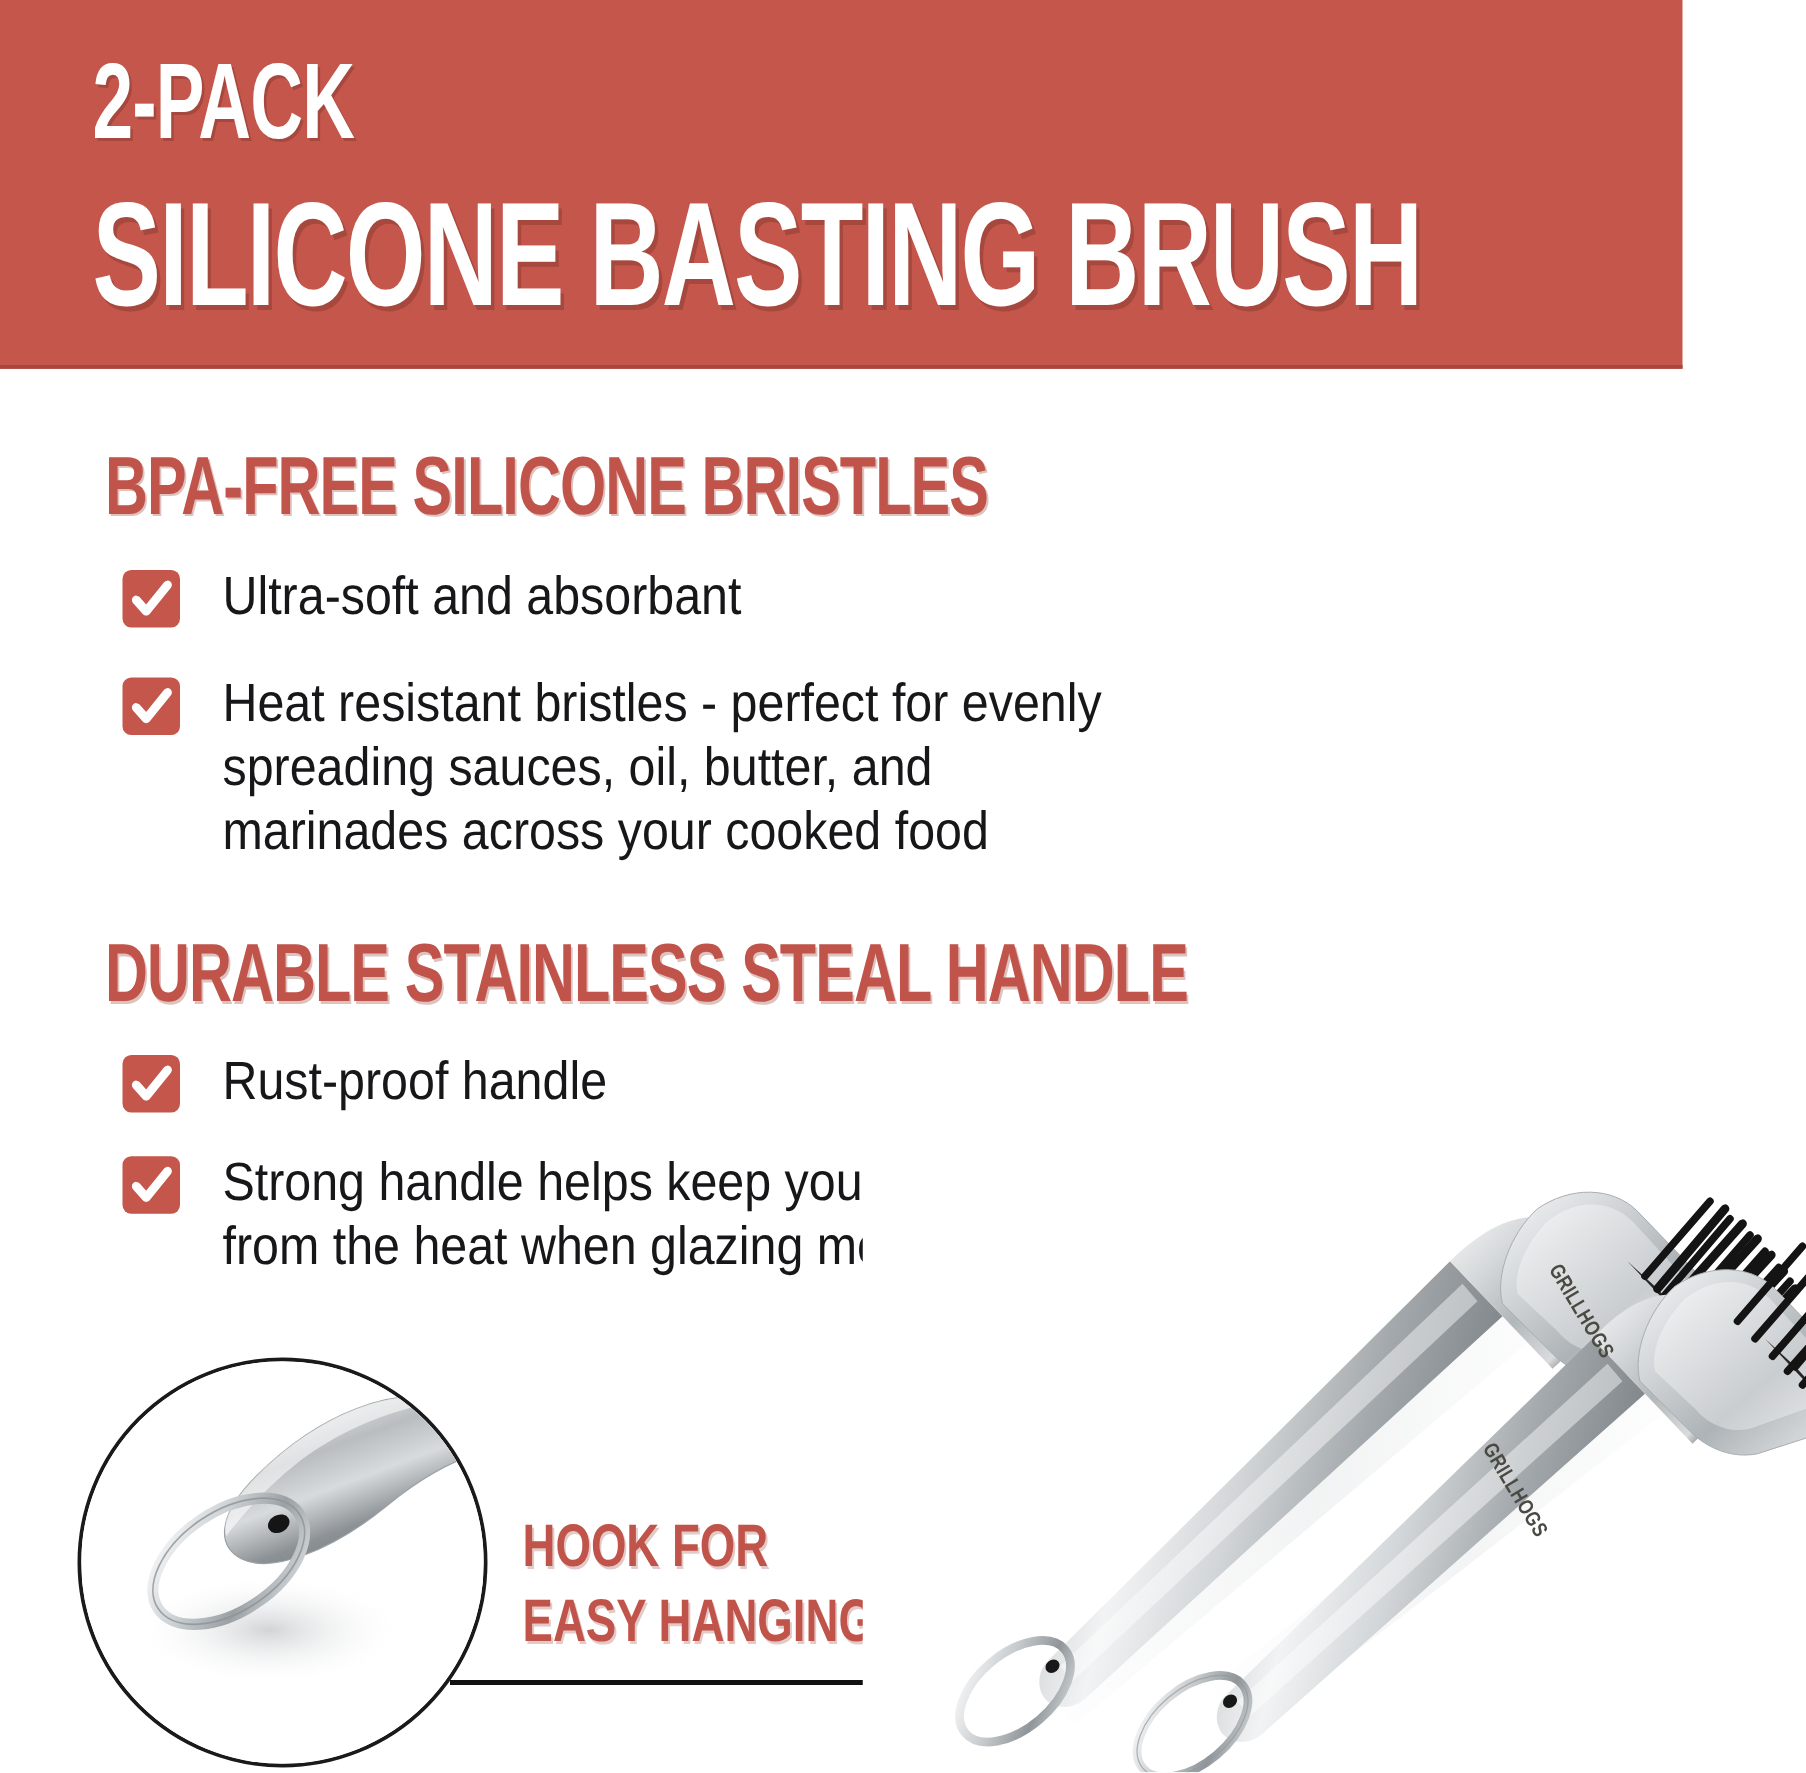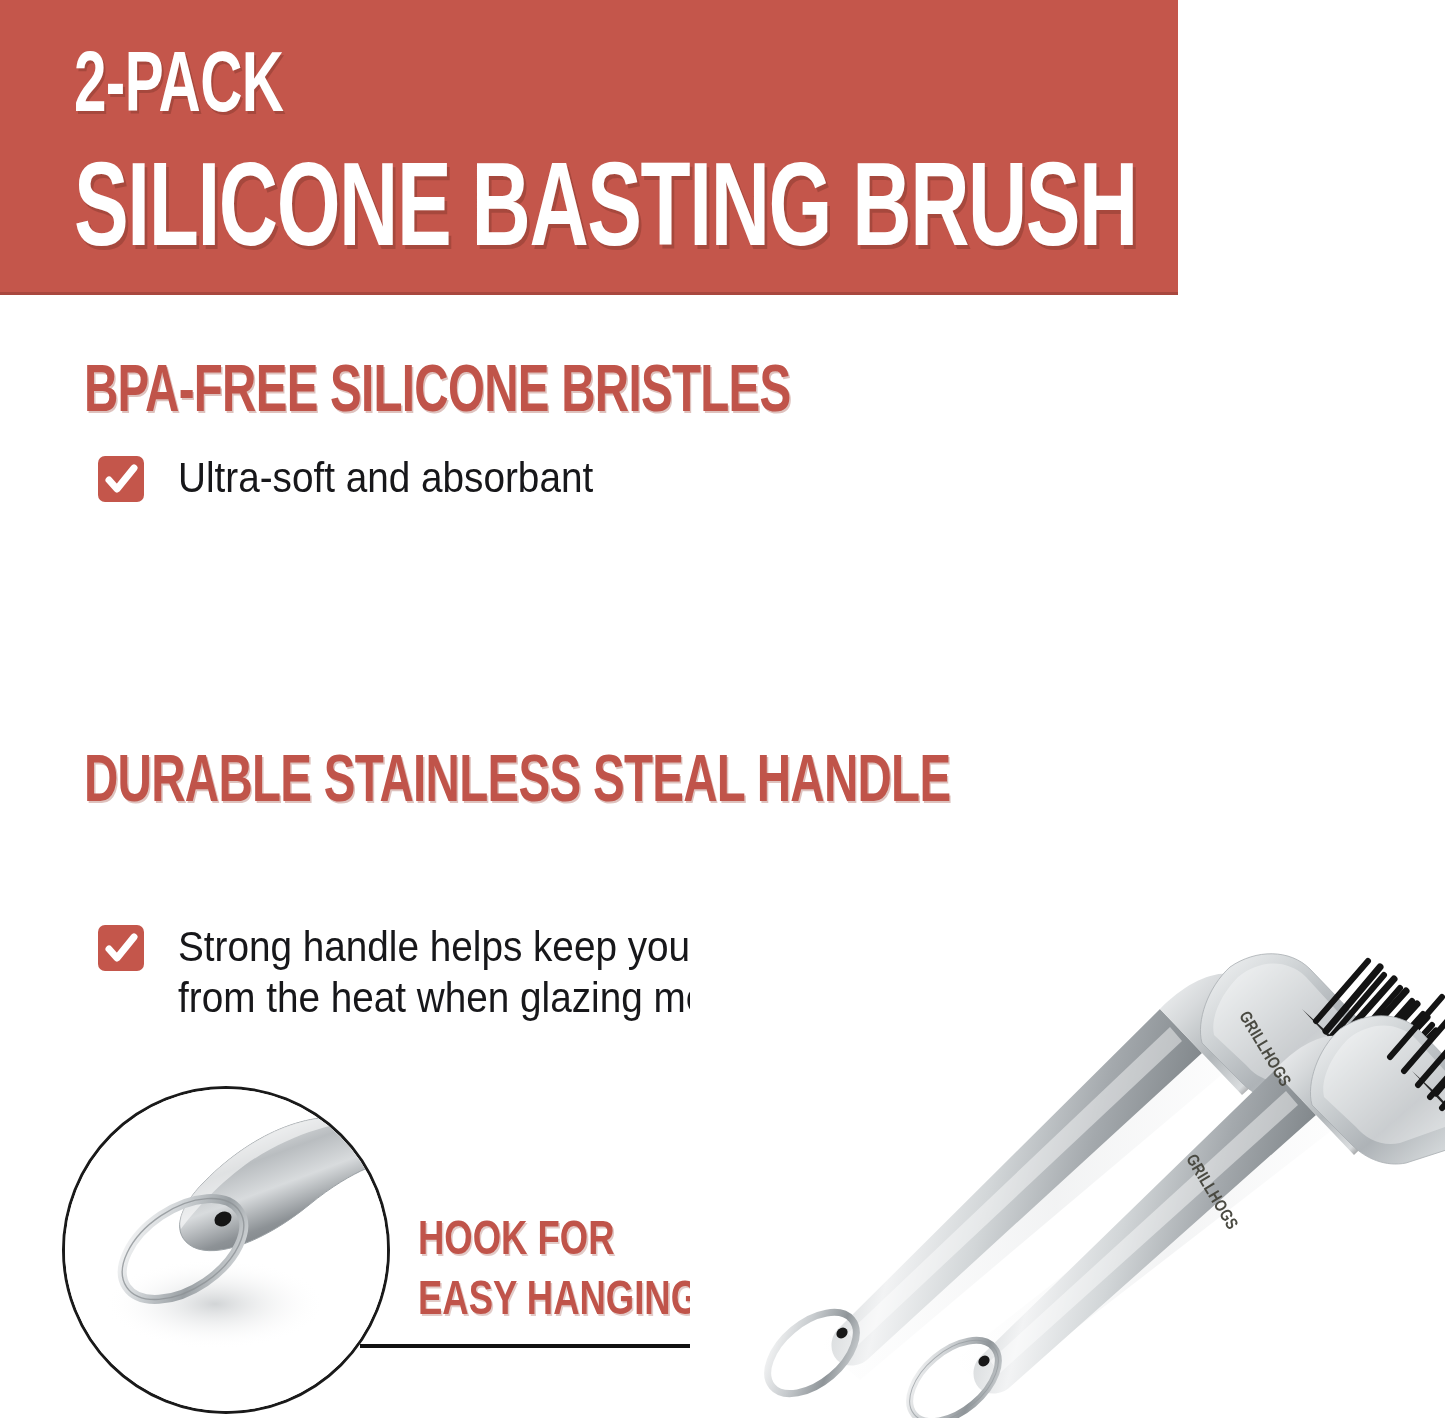--- a/index.html
+++ b/index.html
@@ -16,21 +16,21 @@
     height: 1418px;
     background: #ffffff;
     overflow: hidden;
   }
 
   
   .header-band {
     position: absolute;
     left: 0;
     top: 0;
-    width: 1178px;
+    width: 1346px;
     height: 295px;
     background: #c4564b;
     border-bottom: 3px solid #a8473e;
     box-sizing: border-box;
     padding-left: 16px;
   }
   .header-pack {
     position: absolute;
     left: 74px;
     top: 38px;
@@ -202,23 +202,41 @@
 
   <div class="bullet" id="bullet-1">
     <div class="checkbox">
       <svg viewBox="0 0 46 46" xmlns="http://www.w3.org/2000/svg">
         <path d="M11 24 L19 33 L36 12" fill="none" stroke="#ffffff" stroke-width="7" stroke-linecap="round" stroke-linejoin="round"></path>
       </svg>
     </div>
     <div class="bullet-text">Ultra-soft and absorbant</div>
   </div>
 
+  <div class="bullet" id="bullet-2">
+    <div class="checkbox">
+      <svg viewBox="0 0 46 46" xmlns="http://www.w3.org/2000/svg">
+        <path d="M11 24 L19 33 L36 12" fill="none" stroke="#ffffff" stroke-width="7" stroke-linecap="round" stroke-linejoin="round"></path>
+      </svg>
+    </div>
+    <div class="bullet-text">Heat resistant bristles - perfect for evenly
+spreading sauces, oil, butter, and
+marinades across your cooked food</div>
+  </div>
 
   <div class="section-heading" id="heading-handle">DURABLE STAINLESS STEAL HANDLE</div>
 
+  <div class="bullet" id="bullet-3">
+    <div class="checkbox">
+      <svg viewBox="0 0 46 46" xmlns="http://www.w3.org/2000/svg">
+        <path d="M11 24 L19 33 L36 12" fill="none" stroke="#ffffff" stroke-width="7" stroke-linecap="round" stroke-linejoin="round"></path>
+      </svg>
+    </div>
+    <div class="bullet-text">Rust-proof handle</div>
+  </div>
 
   <div class="bullet" id="bullet-4">
     <div class="checkbox">
       <svg viewBox="0 0 46 46" xmlns="http://www.w3.org/2000/svg">
         <path d="M11 24 L19 33 L36 12" fill="none" stroke="#ffffff" stroke-width="7" stroke-linecap="round" stroke-linejoin="round"></path>
       </svg>
     </div>
     <div class="bullet-text">Strong handle helps keep your hands away
 from the heat when glazing meat</div>
   </div>

